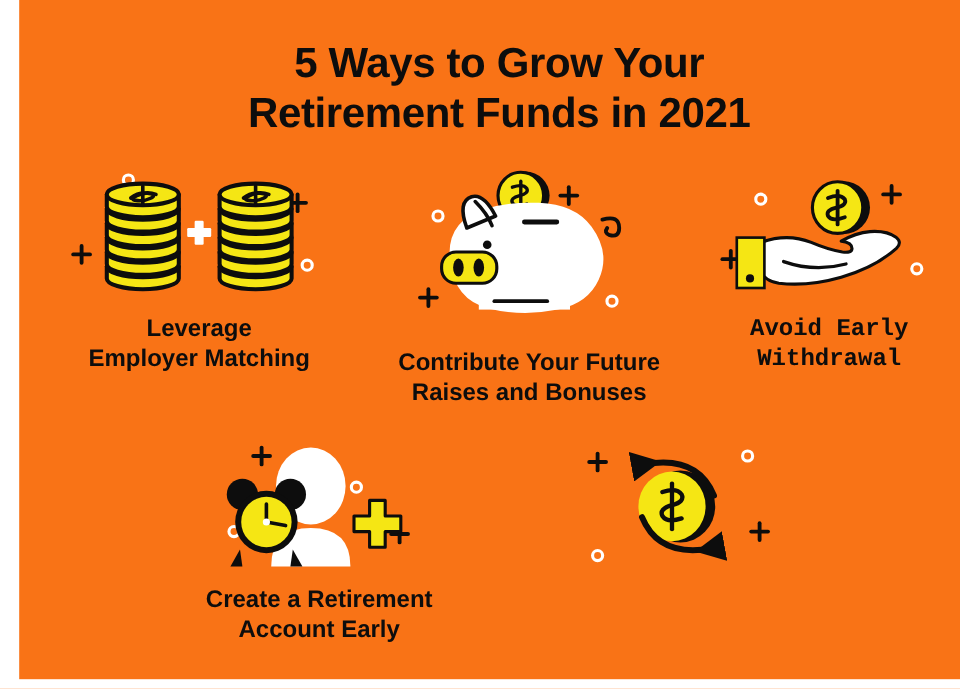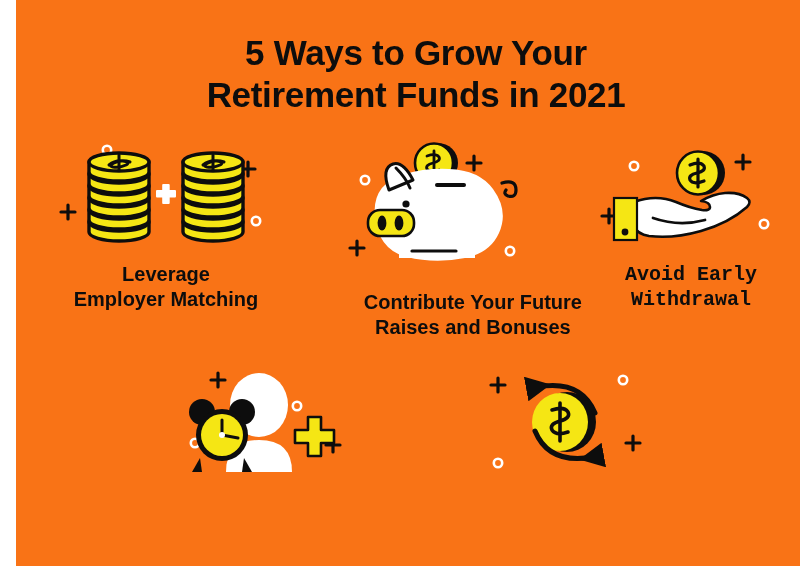--- a/index.html
+++ b/index.html
@@ -66,21 +66,21 @@
     text-align: center;
     color: #0d0d0d;
     font-weight: bold;
     font-size: 20px;
     line-height: 25px;
     white-space: pre-line;
   }
 
   
   #card-employer-matching { width: 268px; }
-  #card-raises-bonuses    { width: 282px; align-items: flex-end; }
+  #card-raises-bonuses    { width: 282px; }
   #card-early-withdrawal  { width: 218px; font-family: Liberation Mono, monospace; }
   
   #card-account-early     { width: 300px; }
   #card-automatic         { width: 300px; }
 
   #card-employer-matching .card-art { height: 112px; }
   #card-raises-bonuses    .card-art { height: 140px; }
   #card-early-withdrawal  .card-art { height: 112px; }
   #card-account-early     .card-art { height: 110px; }
   #card-automatic         .card-art { height: 110px; }
@@ -304,20 +304,22 @@
               <line x1="56" y1="67" x2="72" y2="70"></line>
             </g>
             <circle cx="56" cy="67" r="3" fill="#ffffff"></circle>
           </g>
 
           <g>
             <path d="M129 62 h13 v-13 h13 v13 h13 v13 h-13 v13 h-13 v-13 h-13 z" fill="#f5e614" stroke="#0d0d0d" stroke-width="2.6" stroke-linejoin="round"></path>
           </g>
         </svg>
       </div>
+      <div class="card-label">Create a Retirement
+Account Early</div>
     </div>
 
     <div class="card" id="card-automatic">
       <div class="card-art">
         <svg width="190" height="110" viewBox="0 0 190 110">
           <defs>
             <marker id="arrowhead" markerWidth="5" markerHeight="5" refX="2.2" refY="2.5" orient="auto">
               <path d="M0,0 L5,2.5 L0,5 z" fill="#0d0d0d"></path>
             </marker>
           </defs>

